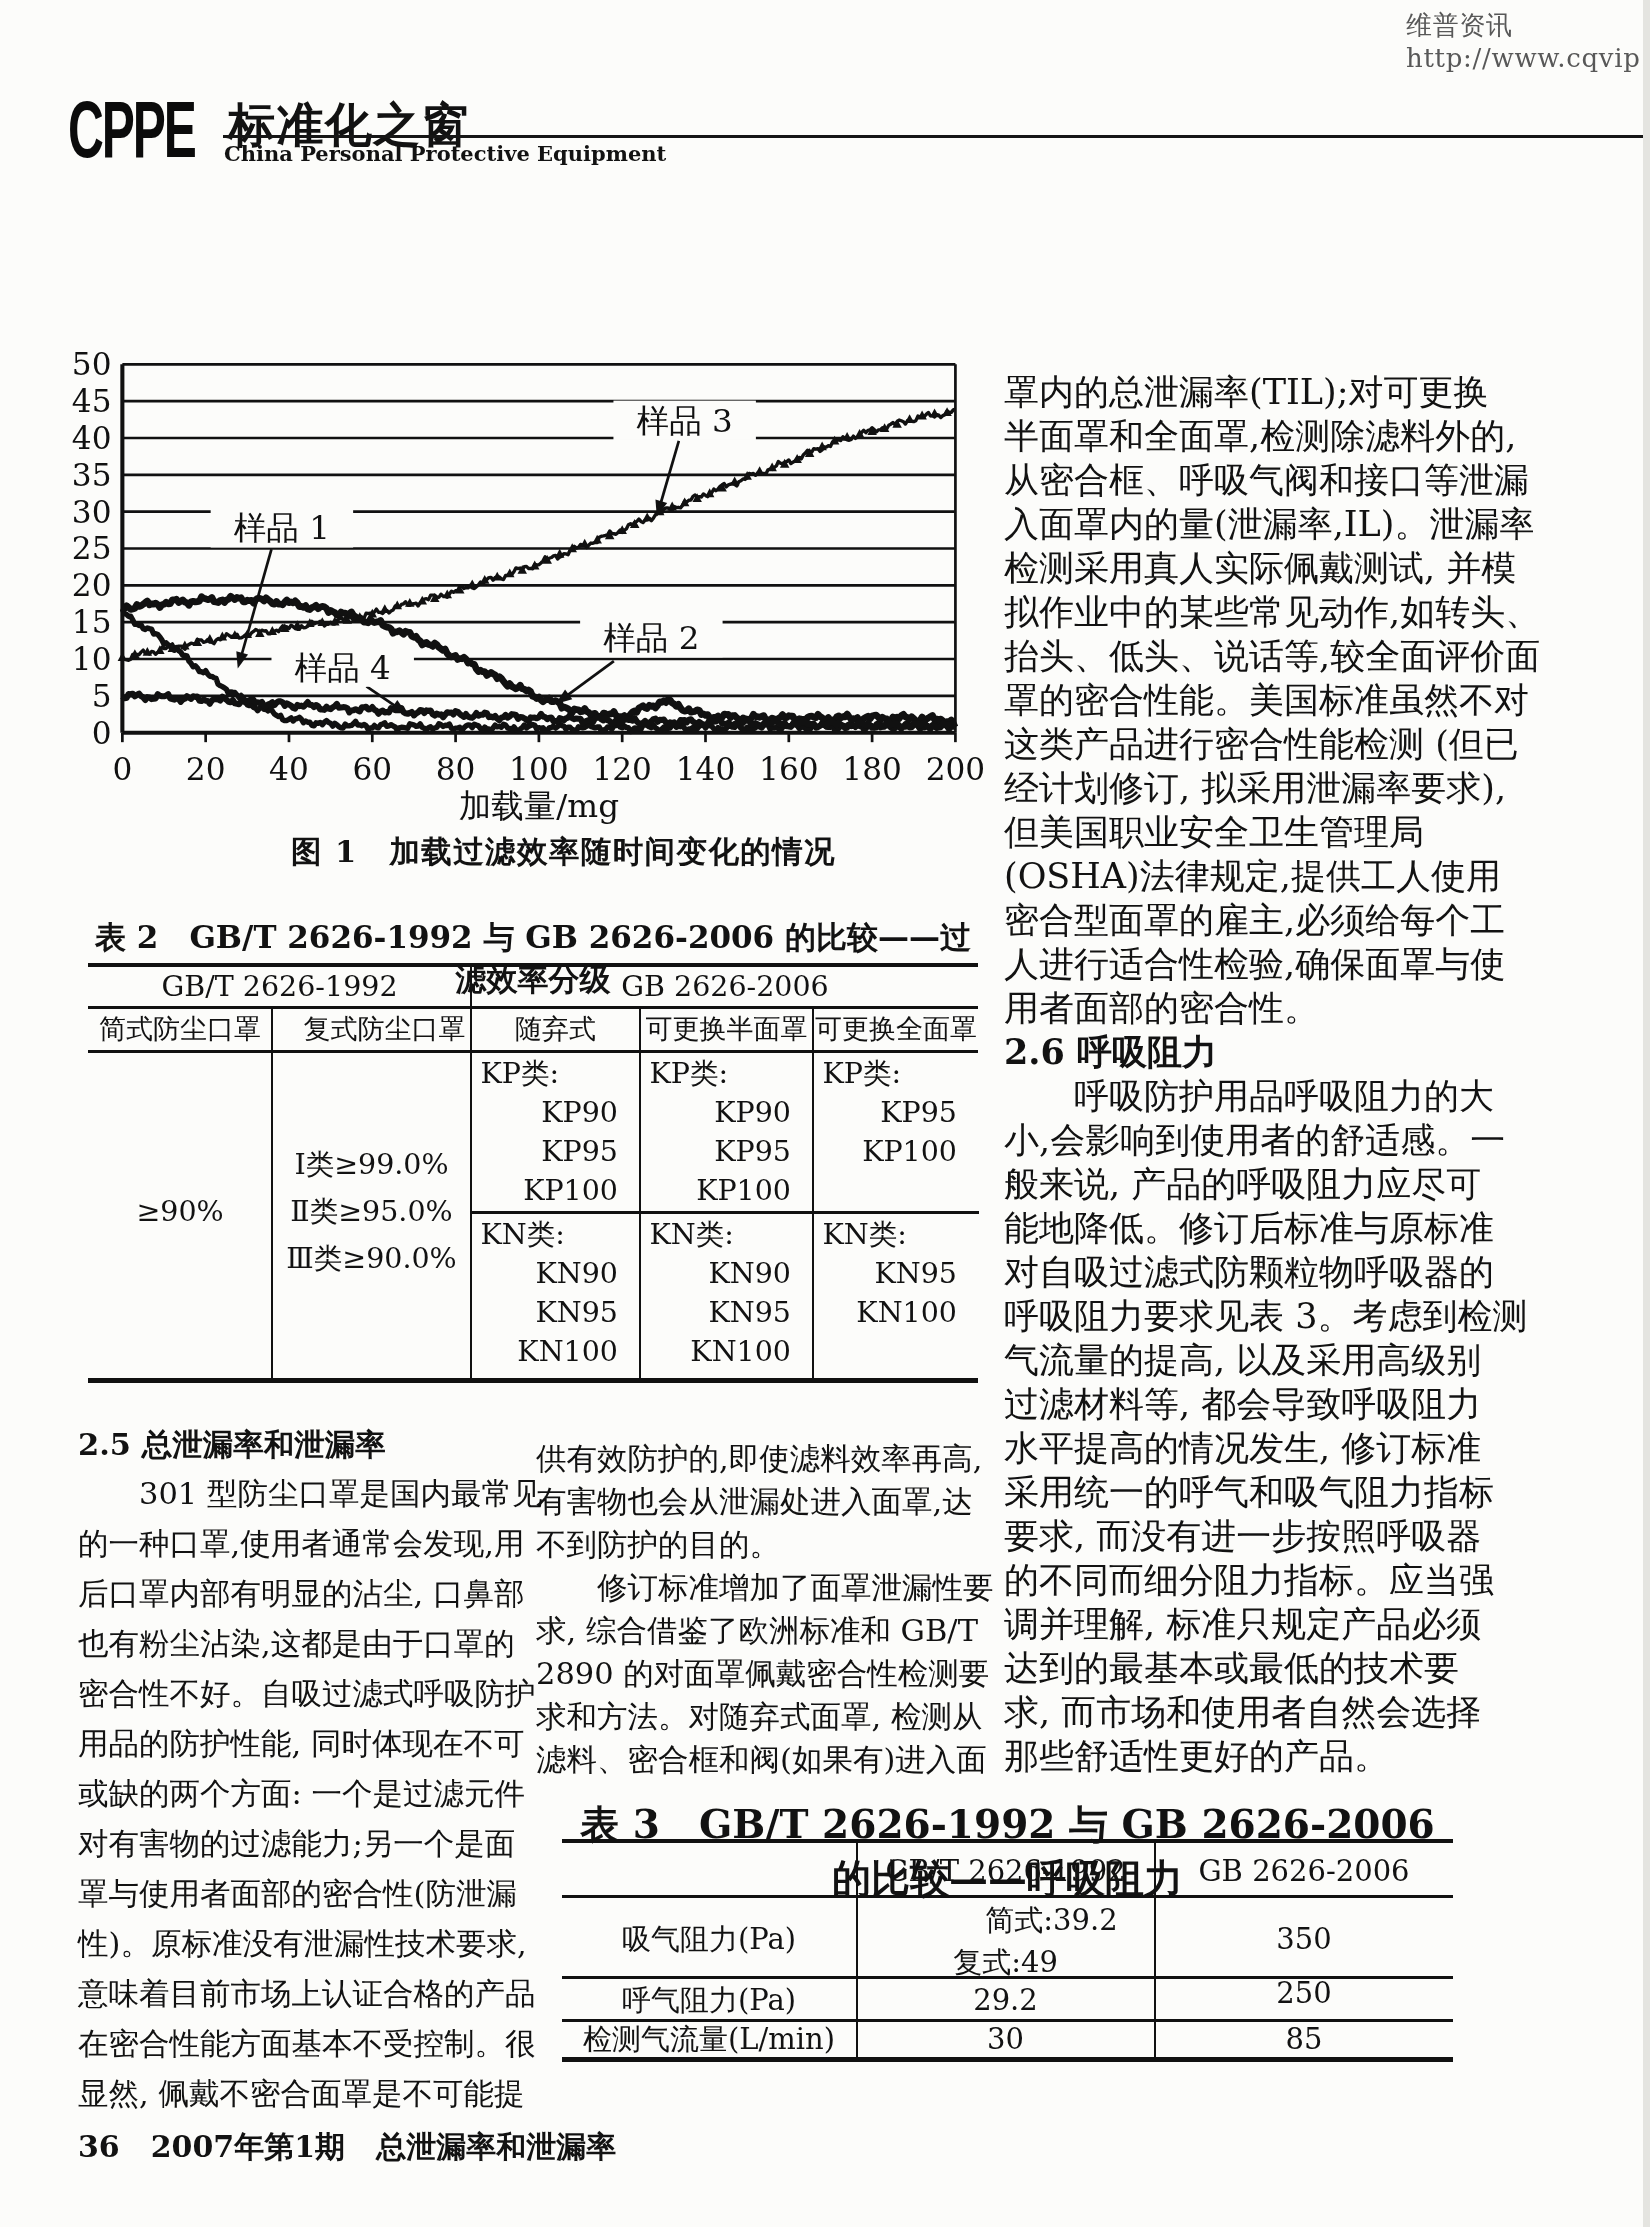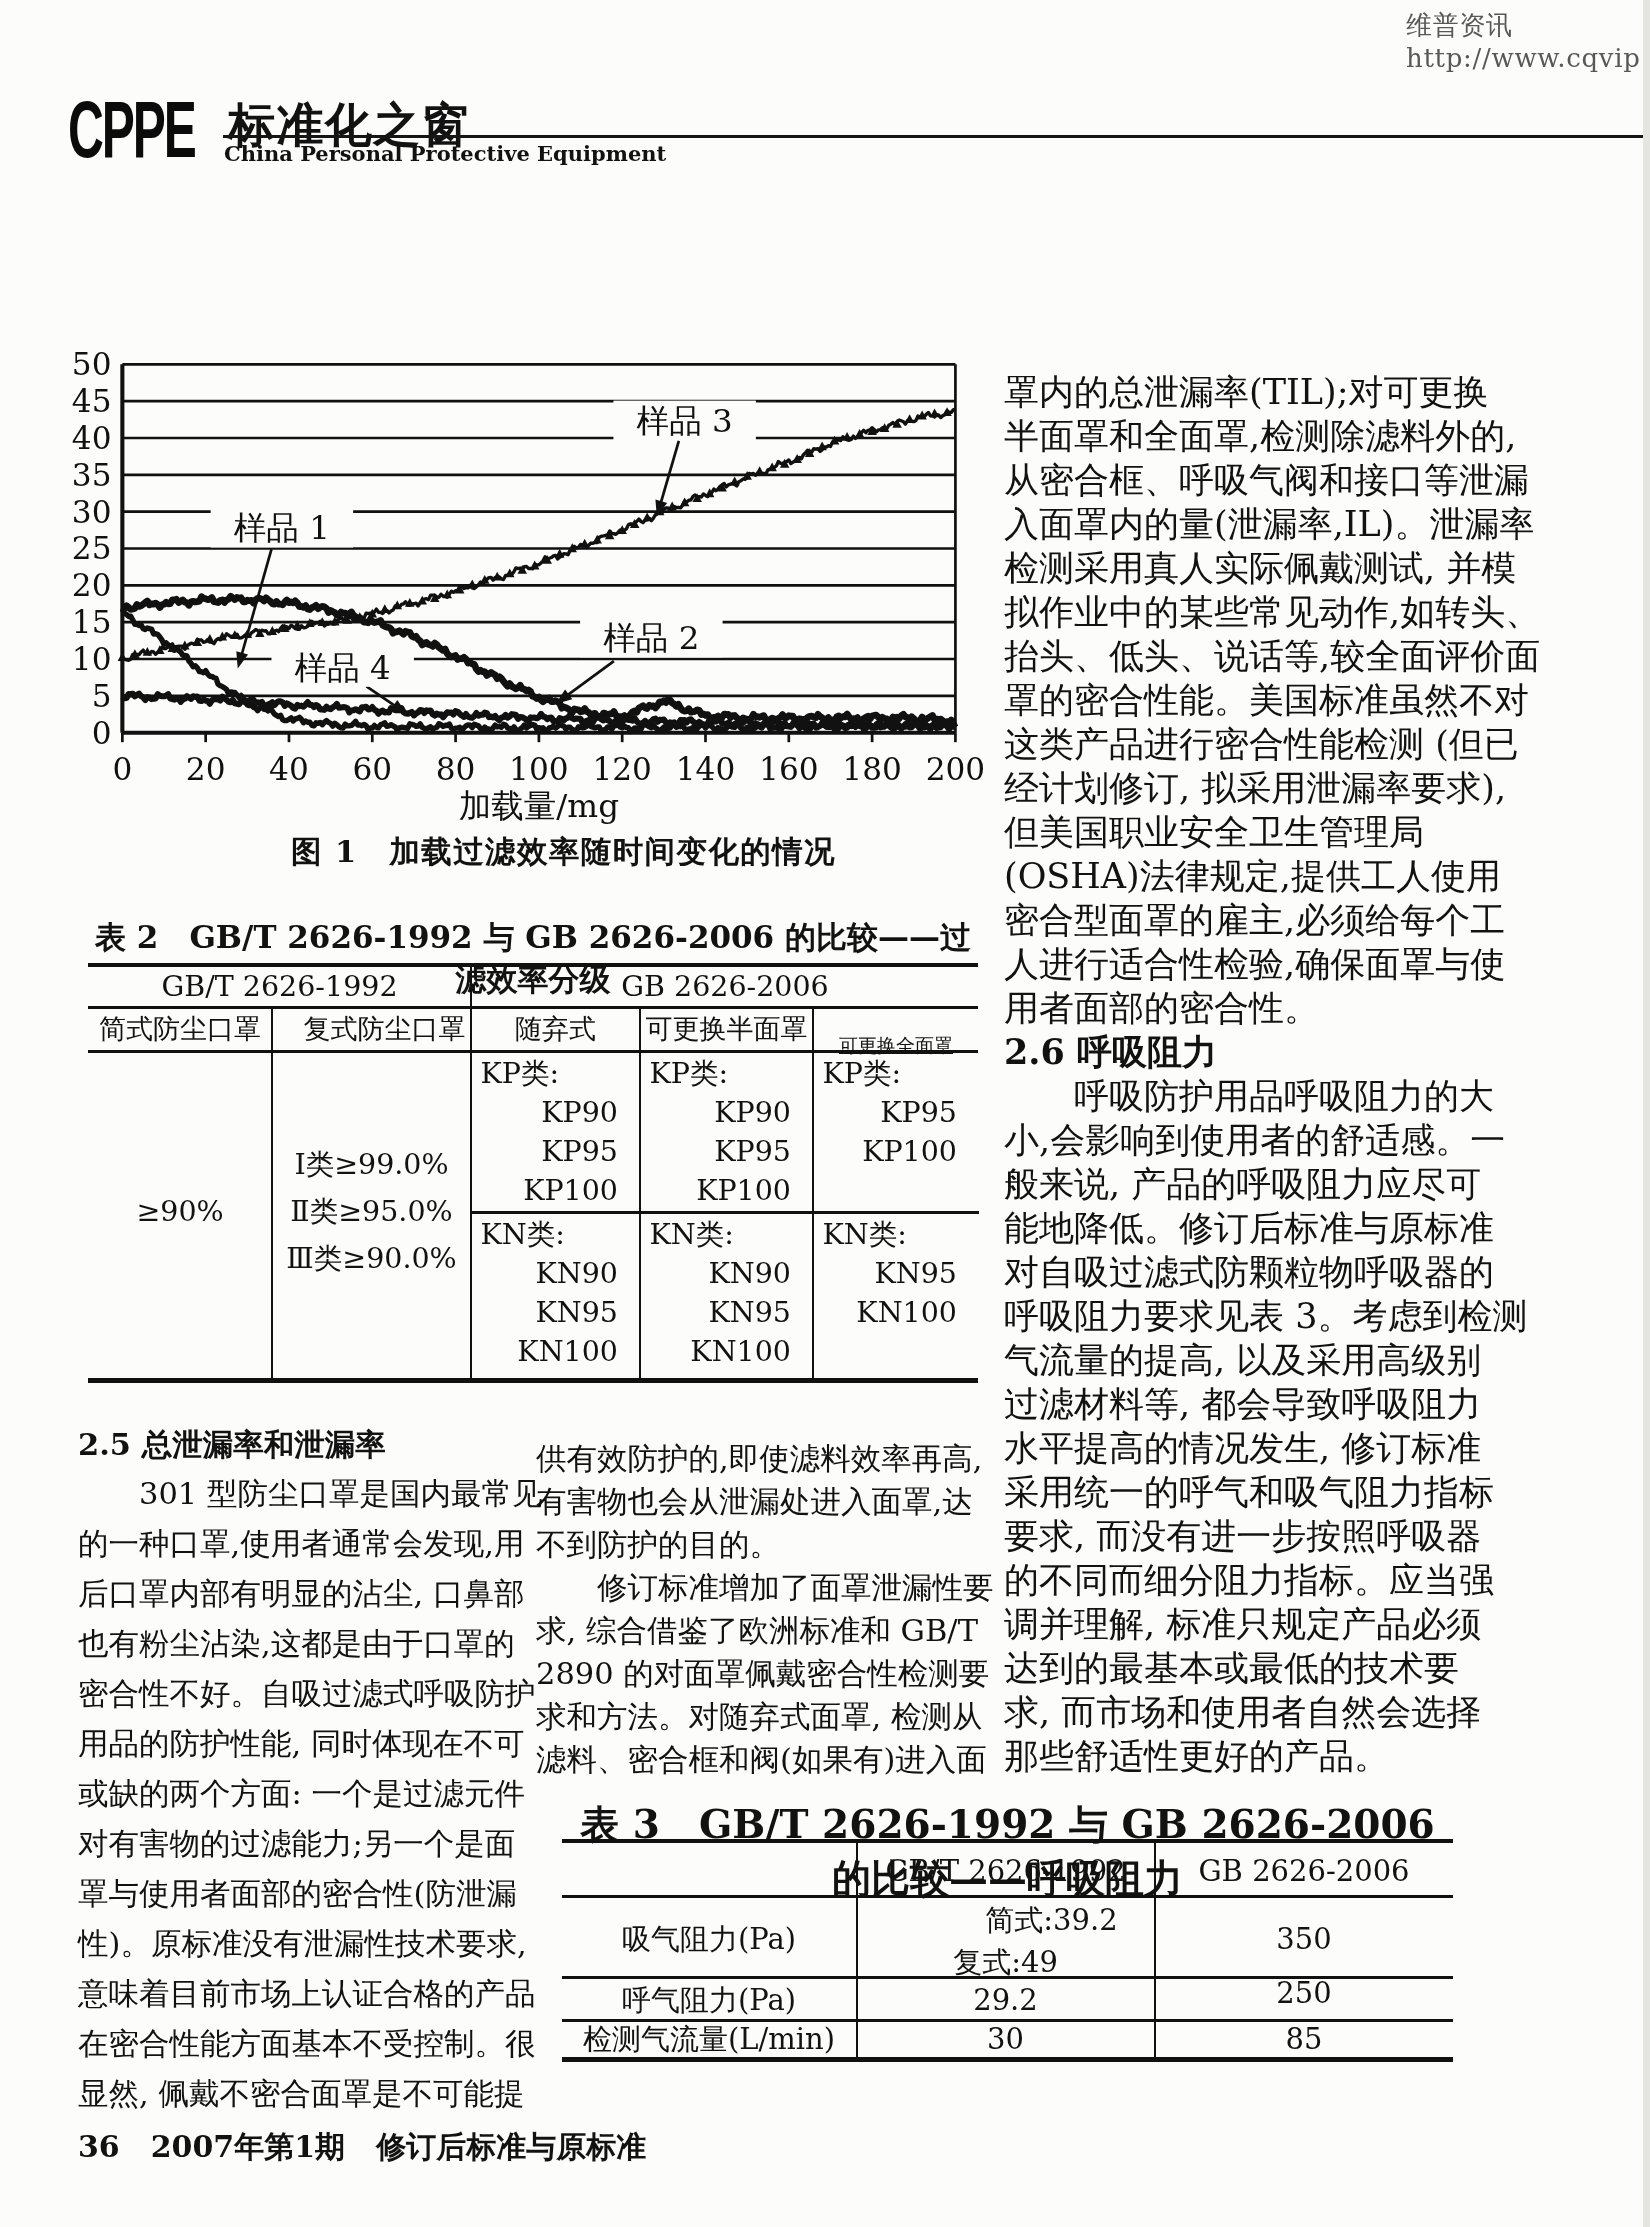--- a/index.html
+++ b/index.html
@@ -200,21 +200,21 @@
   <div class="abs table2-title">表 2　GB/T 2626-1992 与 GB 2626-2006 的比较——过滤效率分级</div>
 
   <div class="abs t2">
     <div class="cell" style="left:0;width:383px;top:1.4px;height:37px;line-height:37px;">GB/T 2626-1992</div>
     <div class="cell" style="left:383px;width:508px;top:1.4px;height:37px;line-height:37px;">GB 2626-2006</div>
     <div class="hline" style="left:0;top:39px;width:890px;"></div>
     <div class="cell" style="left:0;width:184px;top:43px;height:38px;line-height:38px;font-size:27px;">简式防尘口罩</div>
     <div class="cell" style="left:184px;width:199px;top:43px;height:38px;line-height:38px;font-size:27px;padding-left:13px;">复式防尘口罩</div>
     <div class="cell" style="left:383px;width:169px;top:43px;height:38px;line-height:38px;font-size:27px;">随弃式</div>
     <div class="cell" style="left:552px;width:173px;top:43px;height:38px;line-height:38px;font-size:27px;">可更换半面罩</div>
-    <div class="cell" style="left:725px;width:166px;top:59px;height:38px;line-height:38px;font-size:19px;text-decoration:underline;">可更换全面罩</div>
+    <div class="cell" style="left:725px;width:166px;top:43px;height:38px;line-height:38px;font-size:27px;">可更换全面罩</div>
     <div class="hline" style="left:0;top:83px;width:890px;"></div>
 
     <div class="vline" style="left:382px;top:0;height:411px;"></div>
     <div class="vline" style="left:183px;top:39px;height:372px;"></div>
     <div class="vline" style="left:551px;top:39px;height:372px;"></div>
     <div class="vline" style="left:724px;top:39px;height:372px;"></div>
 
     <div class="cell" style="left:0;width:184px;top:224px;height:41px;line-height:41px;">≥90%</div>
     <div class="cell duplex" style="left:184px;width:199px;top:174px;">
         <div class="tline">Ⅰ类≥99.0%</div>
@@ -363,18 +363,18 @@
     <div class="cell" style="left:294px;width:299px;top:138px;height:38px;line-height:38px;">29.2</div>
     <div class="cell" style="left:593px;width:298px;top:131px;height:38px;line-height:38px;">250</div>
     <div class="hline" style="left:0;top:176px;width:891px;height:2.7px;"></div>
 
     <div class="cell" style="left:0;width:294px;top:179px;height:35px;line-height:35px;">检测气流量(L/min)</div>
     <div class="cell" style="left:294px;width:299px;top:179px;height:35px;line-height:35px;">30</div>
     <div class="cell" style="left:593px;width:298px;top:179px;height:35px;line-height:35px;">85</div>
   </div>
 
   <div class="abs page-footer">
-    <span>36</span><span>2007年第1期</span><span>修订后标准与原标准</span>
+    <span>36</span><span>2007年第1期</span><span>总泄漏率和泄漏率</span>
   </div>
 
   <div class="abs edge-r"></div>
 </div>
 
 
 </body></html>

